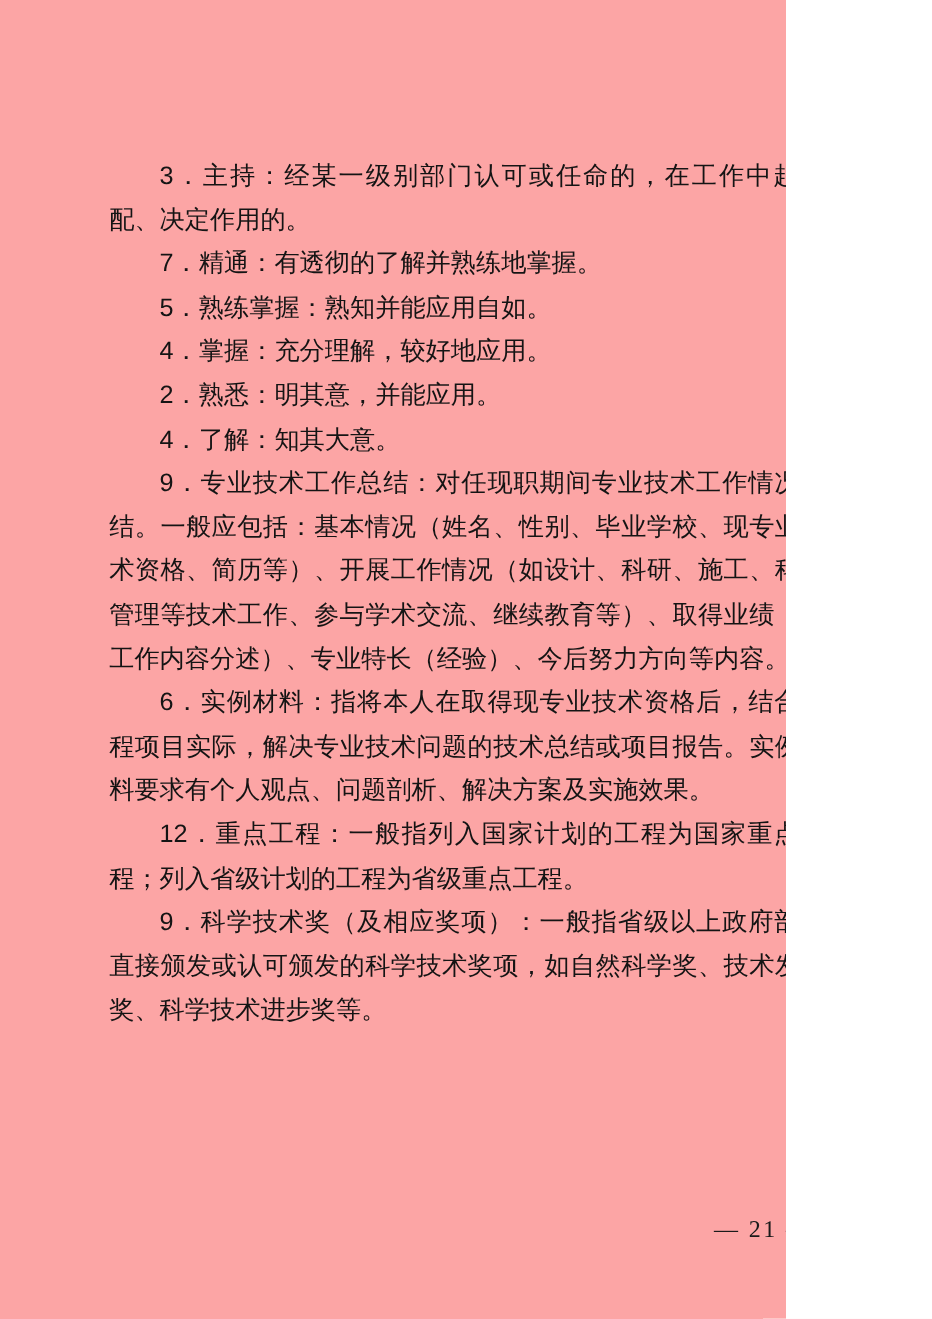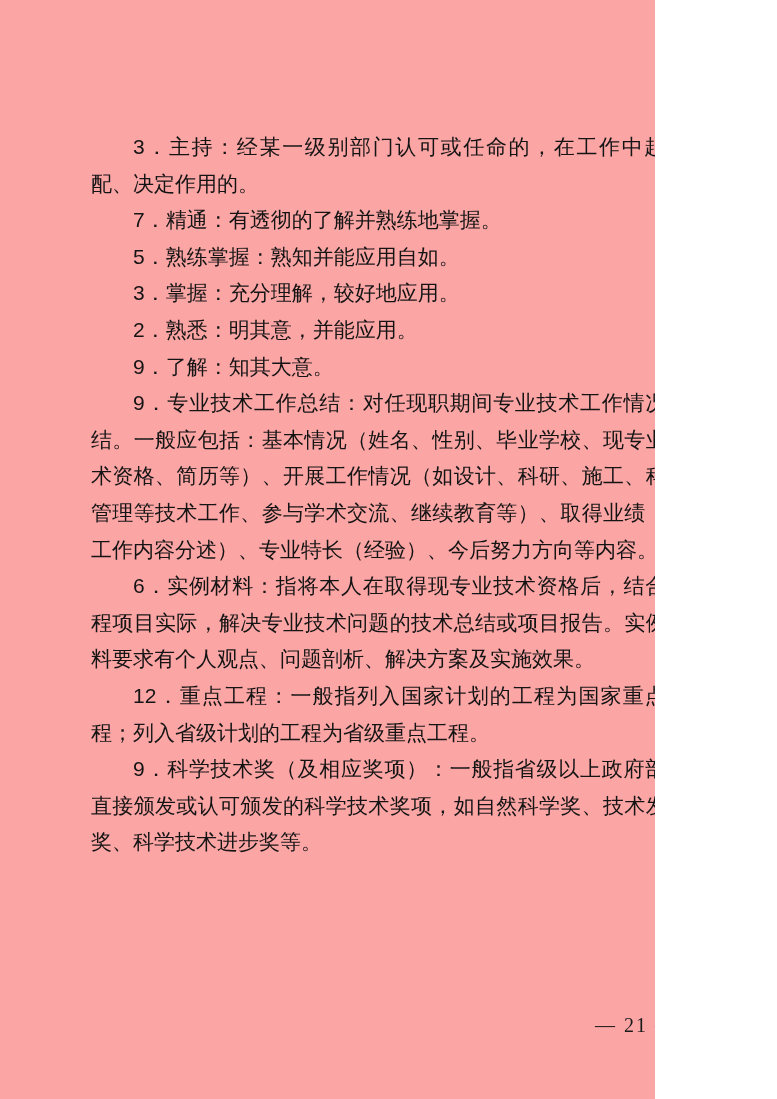--- a/index.html
+++ b/index.html
@@ -46,22 +46,22 @@
   }
 </style>
 </head>
 <body>
 
 <div class="page">
   <div class="text-block">
     <p>3．主持：经某一级别部门认可或任命的，在工作中起支配、决定作用的。</p>
     <p>7．精通：有透彻的了解并熟练地掌握。</p>
     <p>5．熟练掌握：熟知并能应用自如。</p>
-    <p>3．掌握：充分理解，较好地应用。</p>
+    <p>4．掌握：充分理解，较好地应用。</p>
     <p>2．熟悉：明其意，并能应用。</p>
-    <p>9．了解：知其大意。</p>
+    <p>4．了解：知其大意。</p>
     <p>9．专业技术工作总结：对任现职期间专业技术工作情况总结。一般应包括：基本情况（姓名、性别、毕业学校、现专业技术资格、简历等）、开展工作情况（如设计、科研、施工、科技管理等技术工作、参与学术交流、继续教育等）、取得业绩（按工作内容分述）、专业特长（经验）、今后努力方向等内容。</p>
     <p>6．实例材料：指将本人在取得现专业技术资格后，结合工程项目实际，解决专业技术问题的技术总结或项目报告。实例材料要求有个人观点、问题剖析、解决方案及实施效果。</p>
     <p>12．重点工程：一般指列入国家计划的工程为国家重点工程；列入省级计划的工程为省级重点工程。</p>
     <p>9．科学技术奖（及相应奖项）：一般指省级以上政府部门直接颁发或认可颁发的科学技术奖项，如自然科学奖、技术发明奖、科学技术进步奖等。</p>
   </div>
   <div class="page-number">— 21 —</div>
 </div>
 
 </body></html>

